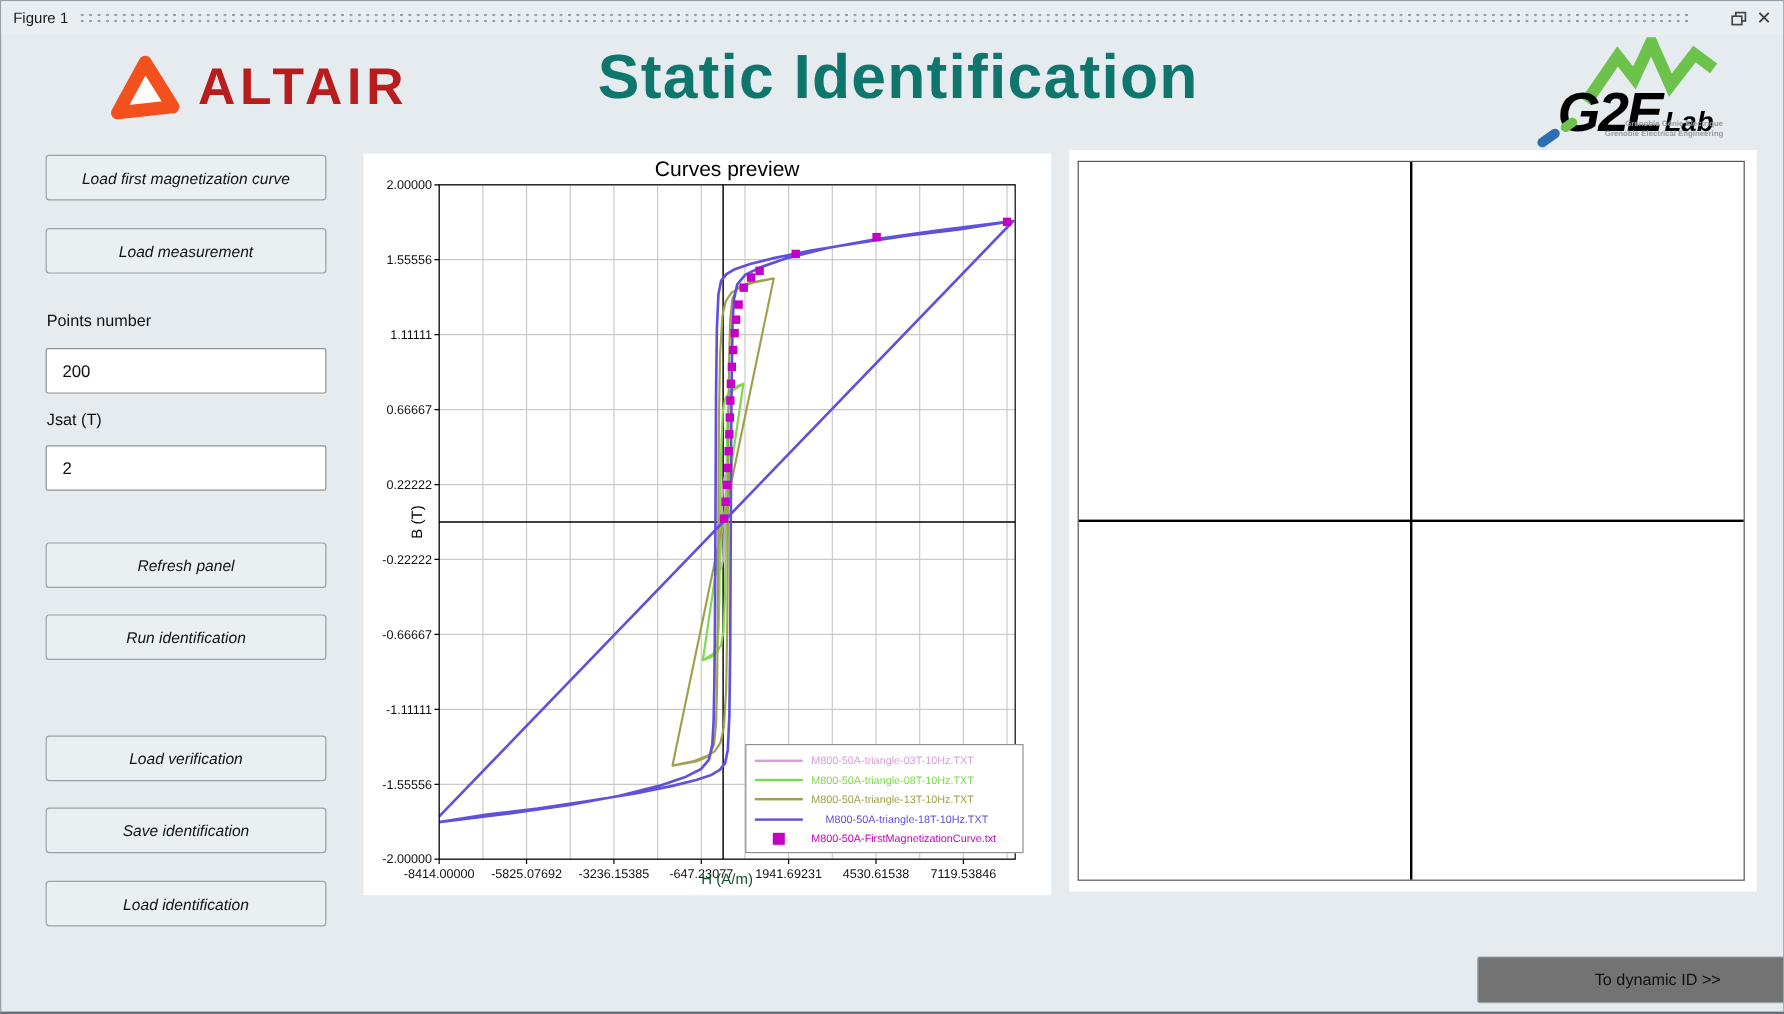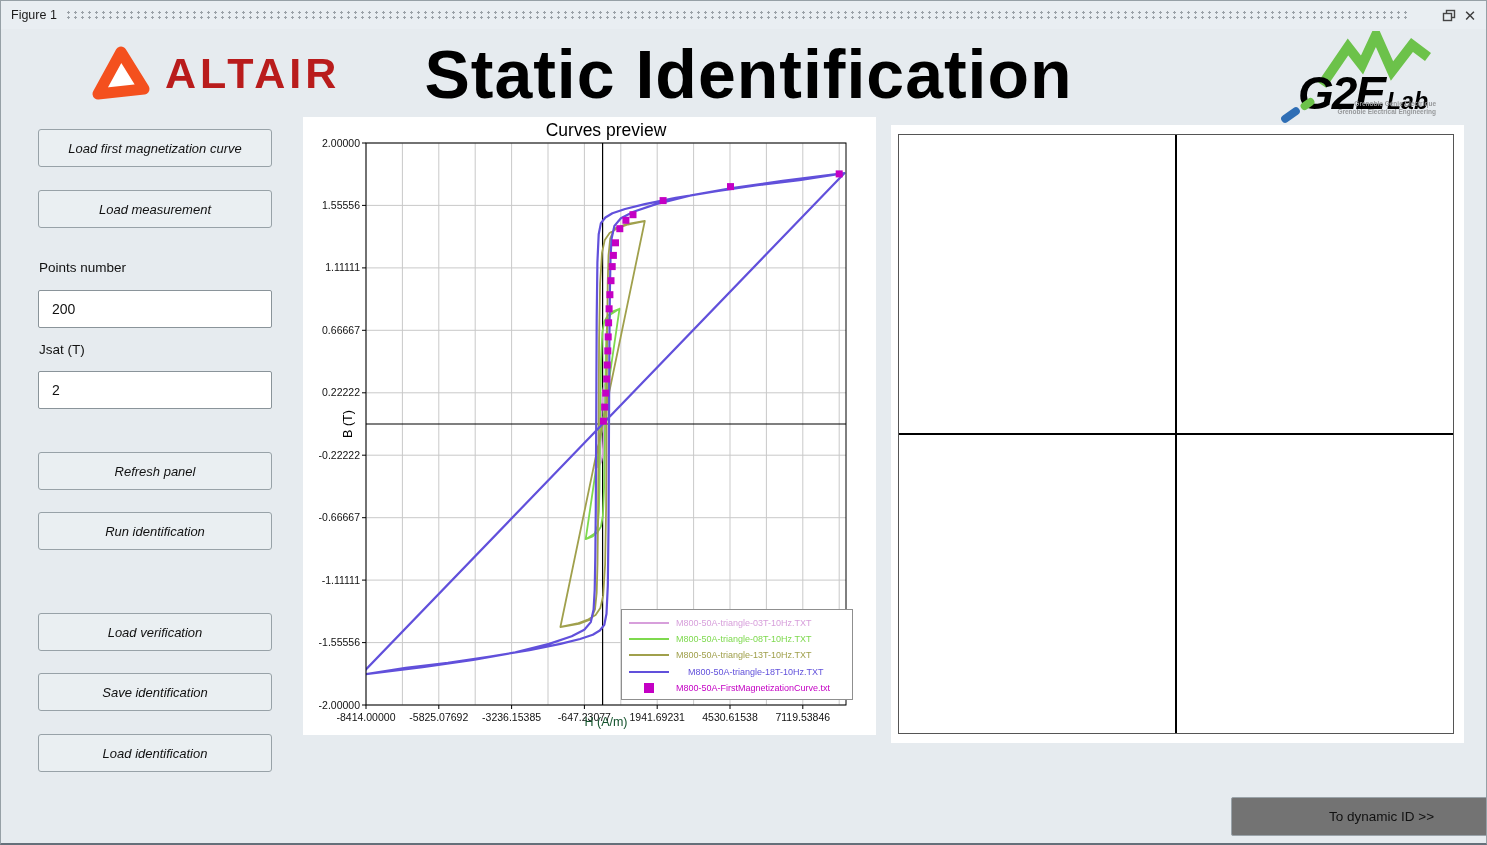--- a/index.html
+++ b/index.html
@@ -29,22 +29,22 @@
     background-image: radial-gradient(circle, #9aa1a7 1.1px, transparent 1.3px);
     background-size: 7px 5px;
   }
   .tb-btn { position: absolute; top: 6px; width: 18px; height: 16px;
     display: flex; align-items: center; justify-content: center; cursor: pointer; }
   .tb-restore { right: 28px; }
   .tb-close { right: 7px; font-size: 15px; color: #3c3c3c; line-height: 1; }
   
   .page-title {
     position: absolute; left: 0; right: 0; top: 34px;
-    text-align: center; font-size: 68px; font-weight: bold;
-    color: #000000; letter-spacing: 1px; padding-left: 10px;
+    text-align: center; font-size: 52px; font-weight: bold;
+    color: #0f766e; letter-spacing: 1px; padding-left: 10px;
   }
   .altair { position: absolute; left: 86px; top: 40px; height: 64px;
     display: flex; align-items: center; }
   .altair-word { font-size: 43px; font-weight: bold; color: #b91c1c;
     letter-spacing: 4px; margin-left: 12px; }
   .g2e { position: absolute; left: 1283px; top: 30px; width: 152px; height: 90px; }
   .g2e-zig { position: absolute; left: 34px; top: 0; }
   .g2e-word { position: absolute; left: 2px; top: 62px; color: #000000;
     font-style: italic; font-weight: bold; font-size: 46px; line-height: 0;
     letter-spacing: -2px; margin-left: 12px; }
@@ -67,21 +67,21 @@
   }
   .sb-label { position: absolute; left: 38px; font-size: 13.5px; color: #111; }
   .sb-input {
     position: absolute; left: 37px; width: 234px; height: 38px;
     background: #fff; border: 1px solid #8a949a; border-radius: 2px;
     font-size: 14px; color: #111; padding-left: 13px;
     font-family: "Liberation Sans", "DejaVu Sans", sans-serif;
   }
   
   .plot-panel {
-    position: absolute; left: 302px; top: 116px; width: 573px; height: 618px;
+    position: absolute; left: 302px; top: 127px; width: 573px; height: 618px;
     background: #fff;
   }
   .plot-title {
     position: absolute; left: 63px; top: 3px; width: 480px;
     text-align: center; font-size: 17.5px; color: #000;
   }
   .x-label {
     position: absolute; left: 63px; top: 598px; width: 480px;
     text-align: center; font-size: 12.5px; color: #14532d;
   }

